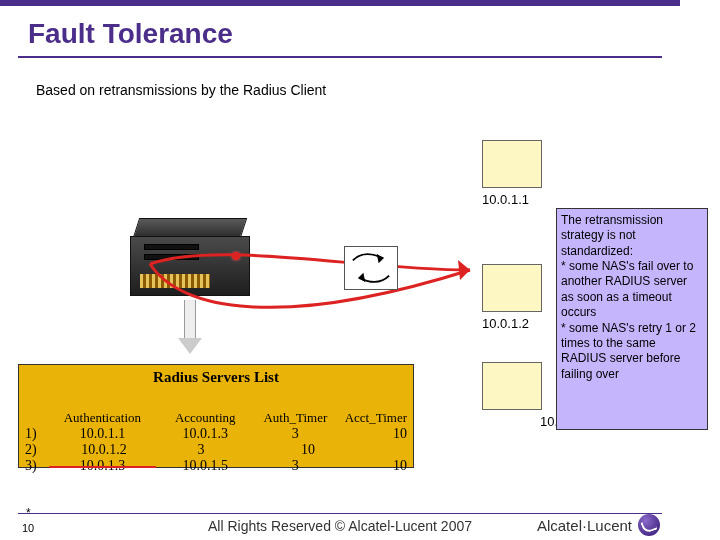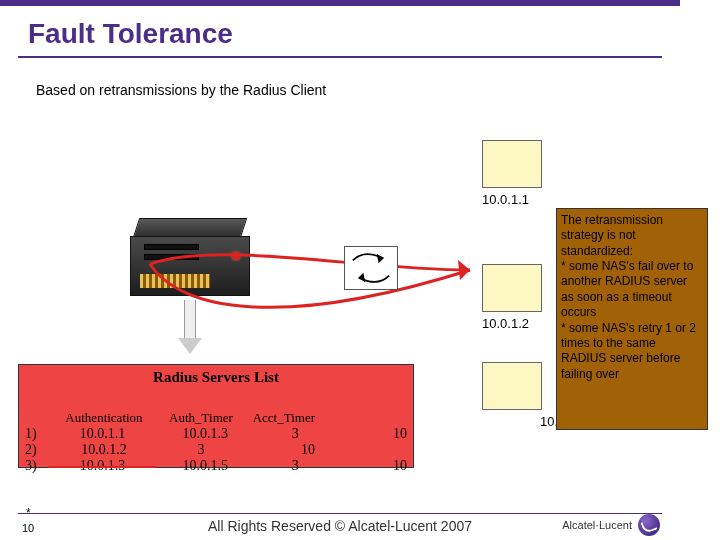--- a/index.html
+++ b/index.html
@@ -29,41 +29,41 @@
   .srv-label { position: absolute; font-size: 13px; }
   .lbl1 { left: 482px; top: 192px; }
   .lbl2 { left: 482px; top: 316px; }
   .lbl3 { left: 540px; top: 414px; }
   
   .redcurve { position: absolute; left: 140px; top: 250px; width: 360px; height: 140px; pointer-events:none; }
   
   .swapbox { position: absolute; left: 344px; top: 246px; width: 54px; height: 44px; background: #fff; border: 1px solid #555; }
   .swapbox svg { width: 100%; height: 100%; }
   
-  .listbox { position: absolute; left: 18px; top: 364px; width: 396px; height: 104px; border: 1px solid #333; background: #ef4444; font-size: 13px; padding: 4px 6px; }
+  .listbox { position: absolute; left: 18px; top: 364px; width: 396px; height: 104px; border: 1px solid #333; background: #eab308; font-size: 13px; padding: 4px 6px; }
   .listbox .hdr { text-align: center; font-weight: 700; font-family: "Times New Roman", serif; font-size: 15px; }
   .cols { display: flex; }
   .cols div { font-family: "Times New Roman", serif; margin-top: 24px; }
   .col-idx { width: 24px; }
   .col-auth { width: 110px; text-align:center; }
   .col-acct { width: 100px; text-align:center; }
   .col-at  { width: 84px; text-align:center; }
   .col-act { width: 72px; text-align:right; }
   .row { display:flex; }
   .row div { font-family: "Times New Roman", serif; font-size: 14px; }
   .overstrike { position: relative; }
   .overstrike::after { content:""; position:absolute; left:0; right:0; top:52%; height:2px; background:#d22; }
   
-  .note { position: absolute; left: 556px; top: 208px; width: 152px; height: 222px; border: 1px solid #333; background: #a16207; font-size: 12px; line-height: 1.28; padding: 4px 4px; }
+  .note { position: absolute; left: 556px; top: 208px; width: 152px; height: 222px; border: 1px solid #333; background: #c4b5fd; font-size: 12px; line-height: 1.28; padding: 4px 4px; }
   
   .footer { position: absolute; left: 18px; right: 18px; bottom: 26px; height: 1px; background: #4b2d8a; }
   .pgno { position: absolute; left: 22px; bottom: 6px; font-size: 11px; }
   .copyright { position: absolute; left: 0; right: 0; bottom: 6px; text-align: center; font-size: 14px; color: #333; }
   .logo { position: absolute; right: 20px; bottom: 4px; display: flex; align-items: center; gap: 6px; }
-  .logo-text { font-size: 11px; color: #333; }
+  .logo-text { font-size: 15px; color: #333; }
   .logo-mark { width: 22px; height: 22px; border-radius: 50%; background: radial-gradient(circle at 35% 30%, #8a6acb, #4b2d8a 70%); position: relative; }
   .logo-mark::after { content:""; position:absolute; left:4px; top:6px; width:12px; height:10px; border:2px solid #fff; border-top:none; border-right:none; transform: rotate(-20deg); border-radius: 0 0 0 8px; }
   .star { position: absolute; left: 26px; bottom: 20px; font-size: 12px; }
 </style>
 </head>
 <body>
 
 <div class="slide">
   <div class="topbar"></div>
   <div class="title">Fault Tolerance</div>
@@ -104,20 +104,21 @@
   <div class="srv srv2"></div>
   <div class="srv-label lbl2">10.0.1.2</div>
   <div class="srv srv3"></div>
   <div class="srv-label lbl3">10.0.1.3</div>
 
   <div class="listbox">
     <div class="hdr">Radius Servers List</div>
     <div class="cols">
       <div class="col-idx"></div>
       <div class="col-auth">Authentication</div>
+      <div class="col-acct">Accounting</div>
       <div class="col-at">Auth_Timer</div>
       <div class="col-act">Acct_Timer</div>
     </div>
     <div class="row">
       <div class="col-idx">1)</div>
       <div class="col-auth">10.0.1.1</div>
       <div class="col-acct">10.0.1.3</div>
       <div class="col-at">3</div>
       <div class="col-act">10</div>
     </div>

